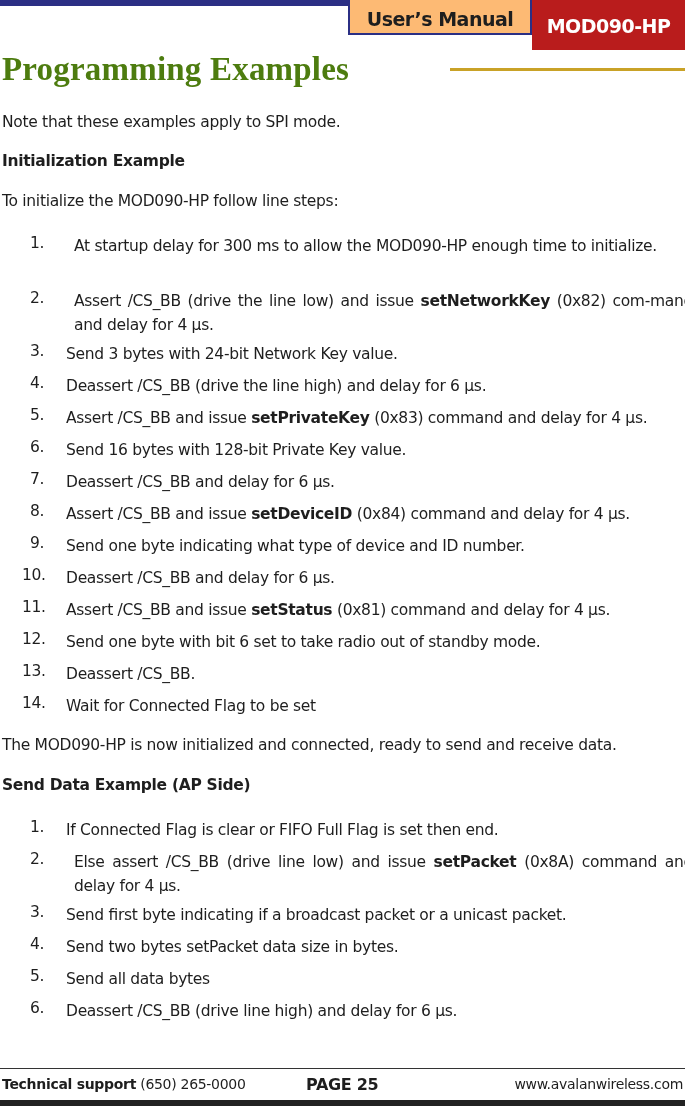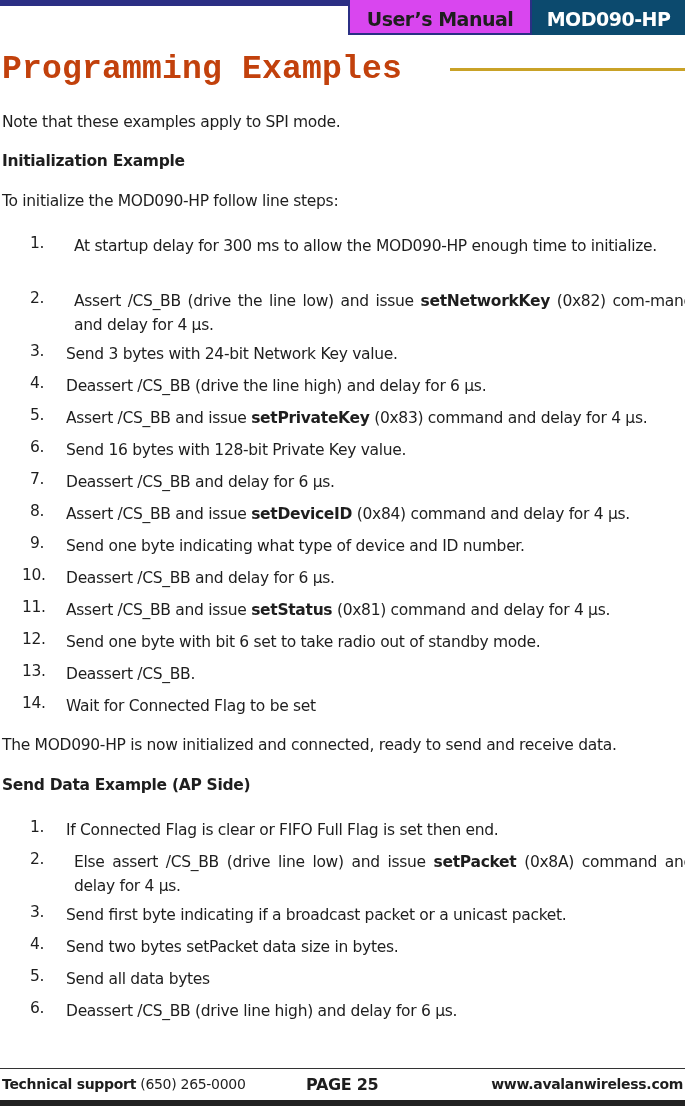--- a/index.html
+++ b/index.html
@@ -3,51 +3,51 @@
   <meta charset="utf-8">
   <style>
     html, body { margin: 0; padding: 0; background: #ffffff; }
     body {
       width: 685px; height: 1106px; position: relative; overflow: hidden;
       font-family: "DejaVu Sans", sans-serif; color: #1e1e1e;
     }
     .topbar { position: absolute; left: 0; top: 0; width: 685px; height: 6px; background: #2b2f84; }
     .hdr-manual {
       position: absolute; left: 348px; top: 0; width: 184px; height: 35px;
-      box-sizing: border-box; border: 2px solid #2b2f84; border-top: none; background: #d946ef;
+      box-sizing: border-box; border: 2px solid #2b2f84; border-top: none; background: #fdba74;
       font-family: "DejaVu Sans", sans-serif; font-weight: bold; font-size: 19px; color: #1e1e1e;
       display: flex; align-items: center; justify-content: center; padding-top: 4px;
       letter-spacing: -0.5px;
     }
     .hdr-model {
-      position: absolute; left: 532px; top: 0; width: 153px; height: 35px; background: #0c4a6e;
+      position: absolute; left: 532px; top: 0; width: 153px; height: 50px; background: #b91c1c;
       color: #fff; font-weight: bold; font-size: 19px;
       display: flex; align-items: center; justify-content: center; padding-top: 2px; box-sizing: border-box;
       letter-spacing: -0.5px;
     }
     .title {
       position: absolute; left: 2px; top: 51px;
-      font-family: Liberation Mono, monospace; font-weight: bold; font-size: 33px;
-      color: #c2410c; letter-spacing: 0.2px;
+      font-family: Liberation Serif, serif; font-weight: bold; font-size: 33px;
+      color: #4d7c0f; letter-spacing: 0.2px;
     }
     .title-rule { position: absolute; left: 450px; top: 68px; width: 235px; height: 3px; background: #c9a227; }
     .p { position: absolute; left: 2px; font-size: 15.5px; white-space: nowrap; letter-spacing: -0.3px; }
     .h { position: absolute; left: 2px; font-size: 15.5px; font-weight: bold; white-space: nowrap; letter-spacing: -0.3px; }
     .li { position: absolute; left: 0; width: 685px; font-size: 15.5px; letter-spacing: -0.3px; }
     .li .num { position: absolute; left: 30px; top: 0; }
     .li .num.wide { left: 22px; }
     .li .txt { position: absolute; left: 66px; top: 0; width: 619px; line-height: 24px; }
     .li .txt.justify { text-align: justify; text-align-last: left; margin-left: 8px; }
     .li .txt b { font-weight: bold; }
     .foot-rule { position: absolute; left: 0; top: 1068px; width: 685px; height: 1px; background: #333; }
     .foot-bar { position: absolute; left: 0; top: 1100px; width: 685px; height: 6px; background: #222; }
     .foot-support { position: absolute; left: 2px; top: 1076px; font-size: 14px; letter-spacing: -0.3px; }
     .foot-support b { font-weight: bold; margin-top: 33px; }
     .foot-page { position: absolute; left: 306px; top: 1075px; font-size: 16px; font-weight: bold; letter-spacing: -0.3px; }
-    .foot-web { position: absolute; right: 2px; top: 1076px; font-size: 14px; letter-spacing: -0.3px; font-weight: bold; }
+    .foot-web { position: absolute; right: 2px; top: 1076px; font-size: 14px; letter-spacing: -0.3px; }
   </style>
 </head>
 <body>
 
 <div class="topbar"></div>
 <div class="hdr-manual">User’s Manual</div>
 <div class="hdr-model">MOD090-HP</div>
 
 <div class="title">Programming Examples</div>
 <div class="title-rule"></div>

